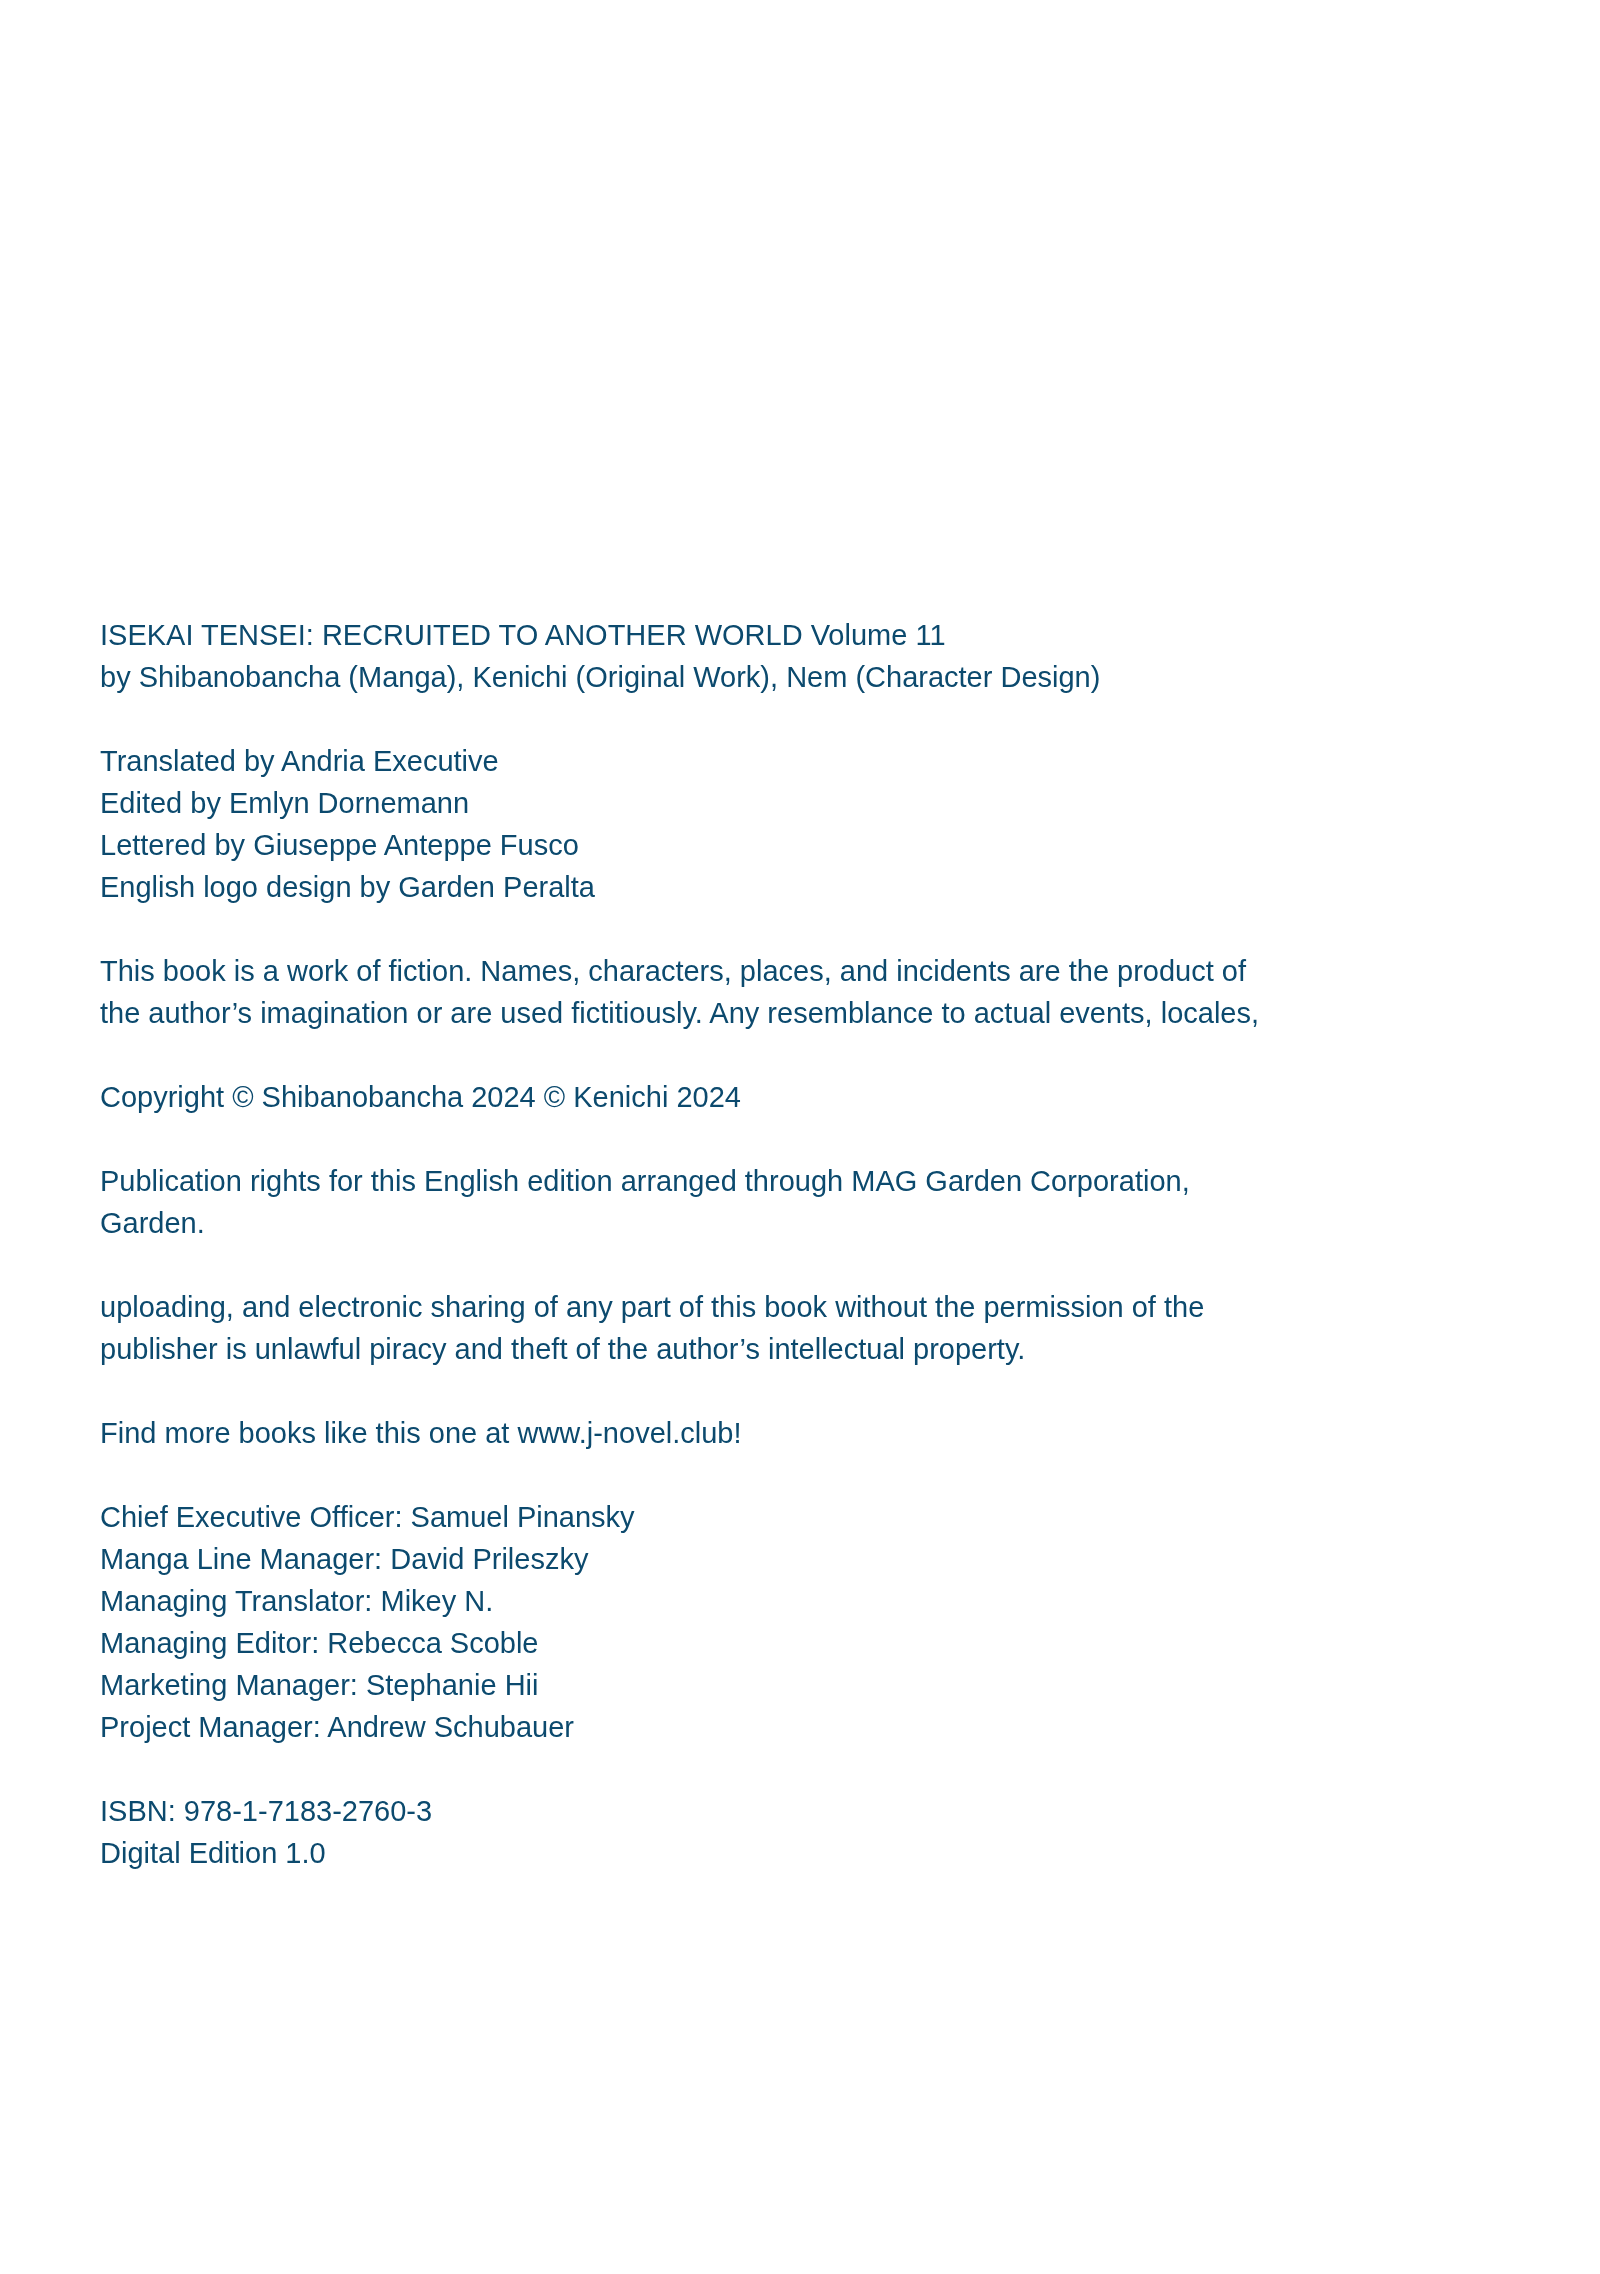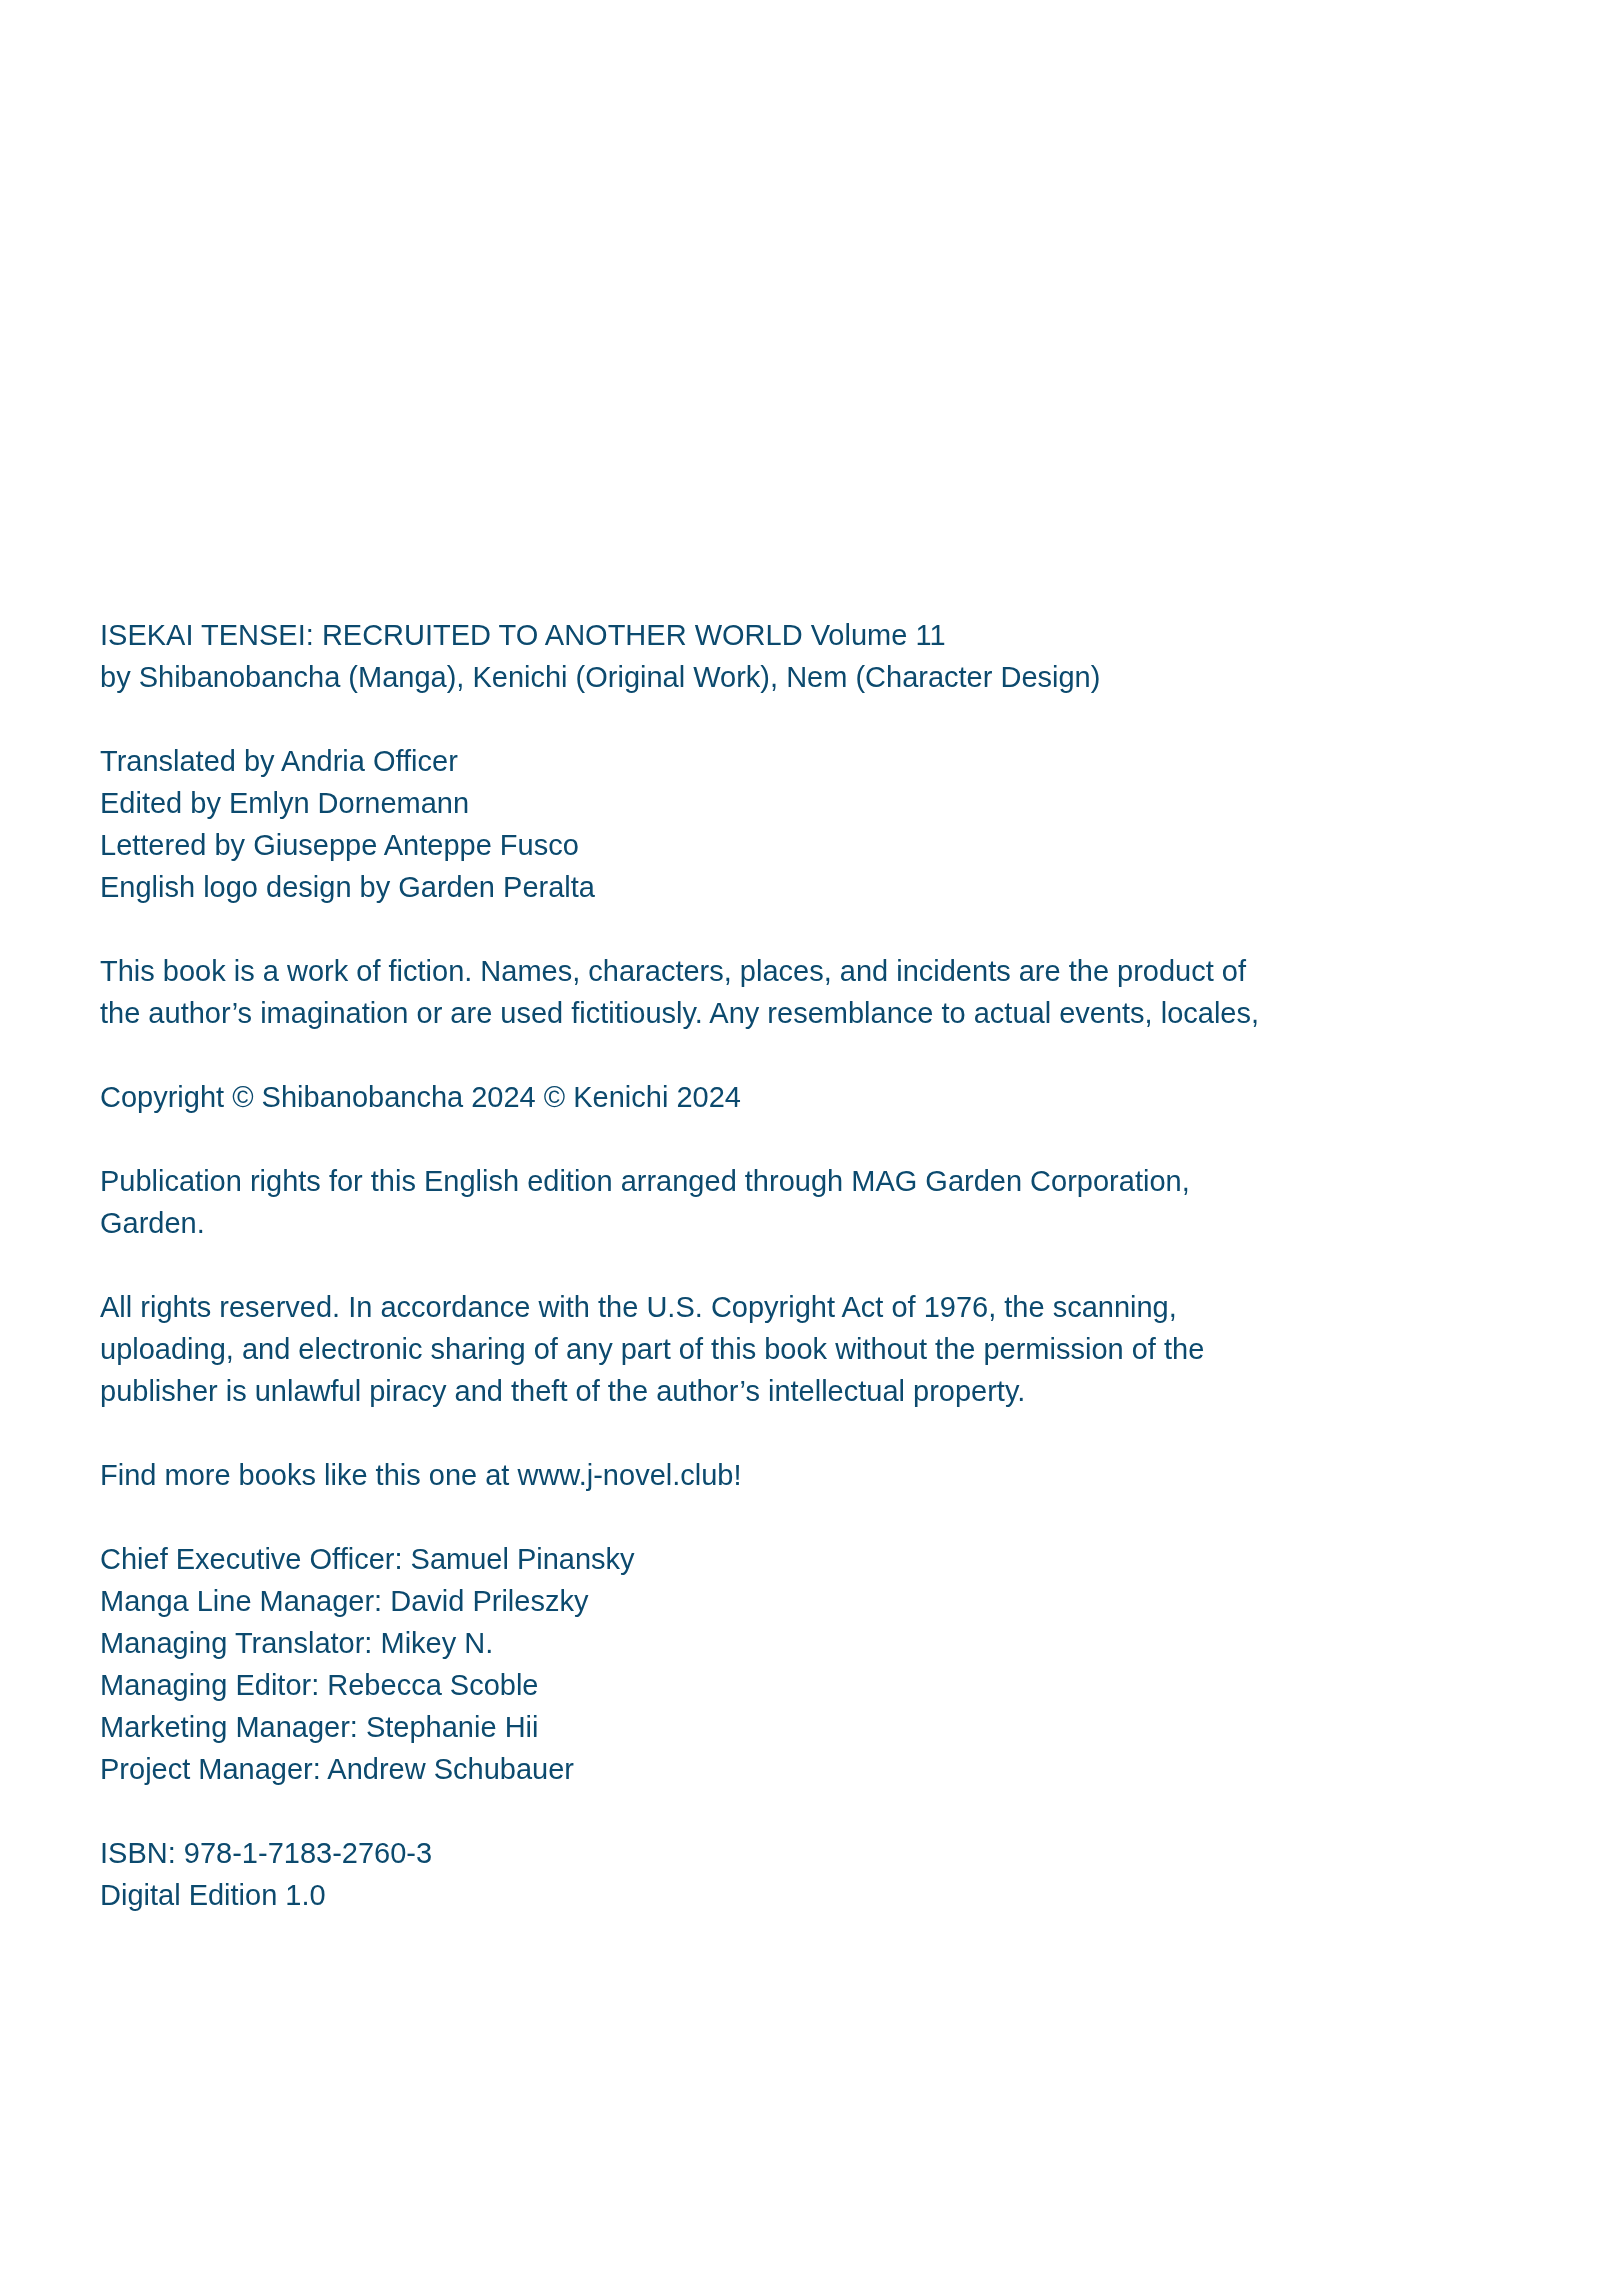--- a/index.html
+++ b/index.html
@@ -41,42 +41,41 @@
 
 <div class="page">
   <div class="colophon">
 
     <div class="para">
       <div class="line">ISEKAI TENSEI: RECRUITED TO ANOTHER WORLD Volume 11</div>
       <div class="line">by Shibanobancha (Manga), Kenichi (Original Work), Nem (Character Design)</div>
     </div>
 
     <div class="para">
-      <div class="line">Translated by Andria Officer</div>
+      <div class="line">Translated by Andria Executive</div>
       <div class="line">Edited by Emlyn Dornemann</div>
       <div class="line">Lettered by Giuseppe Anteppe Fusco</div>
       <div class="line">English logo design by Garden Peralta</div>
     </div>
 
     <div class="para">
       <div class="line">This book is a work of fiction. Names, characters, places, and incidents are the product of</div>
       <div class="line">the author’s imagination or are used fictitiously. Any resemblance to actual events, locales,</div>
     </div>
 
     <div class="para">
       <div class="line">Copyright © Shibanobancha 2024 © Kenichi 2024</div>
     </div>
 
     <div class="para">
       <div class="line">Publication rights for this English edition arranged through MAG Garden Corporation,</div>
       <div class="line">Garden.</div>
     </div>
 
     <div class="para">
-      <div class="line">All rights reserved. In accordance with the U.S. Copyright Act of 1976, the scanning,</div>
       <div class="line">uploading, and electronic sharing of any part of this book without the permission of the</div>
       <div class="line">publisher is unlawful piracy and theft of the author’s intellectual property.</div>
     </div>
 
     <div class="para">
       <div class="line">Find more books like this one at www.j-novel.club!</div>
     </div>
 
     <div class="para">
       <div class="line">Chief Executive Officer: Samuel Pinansky</div>

